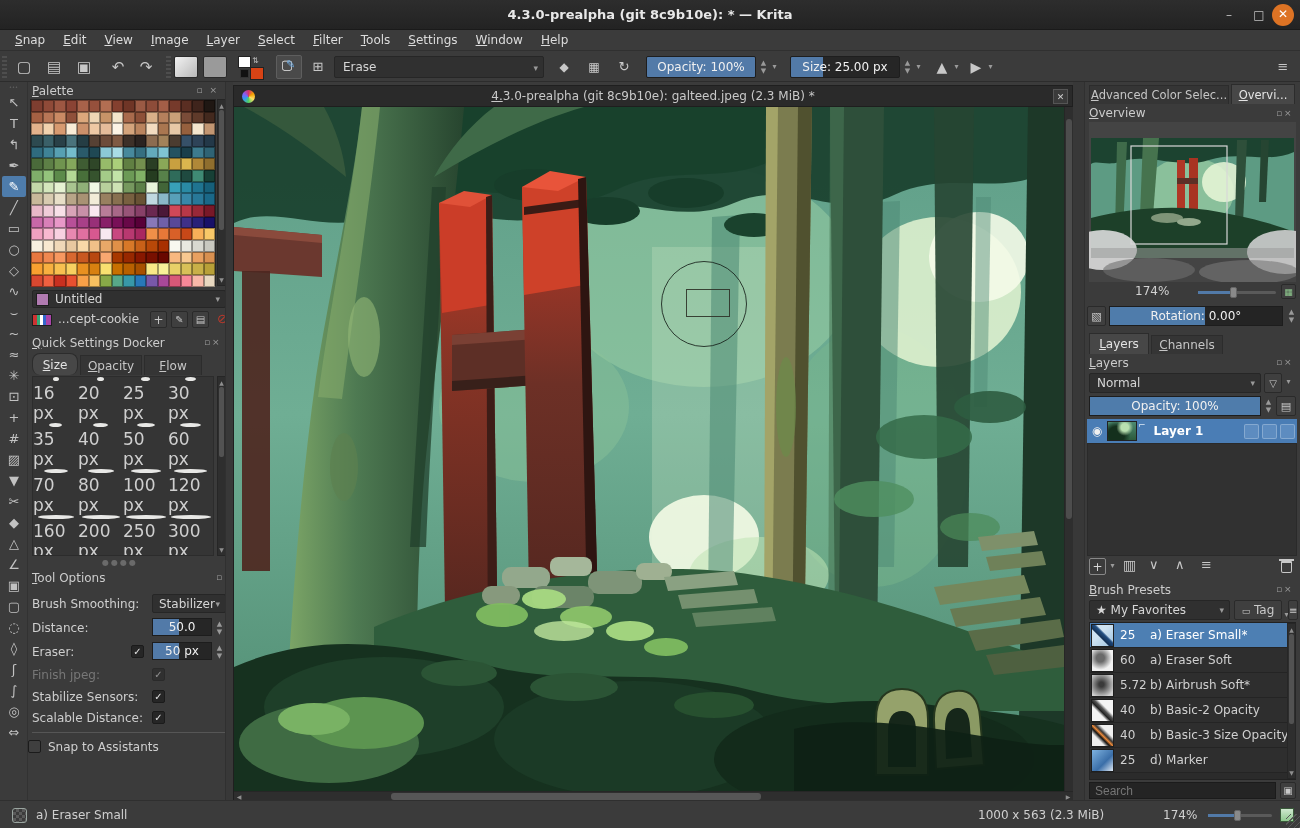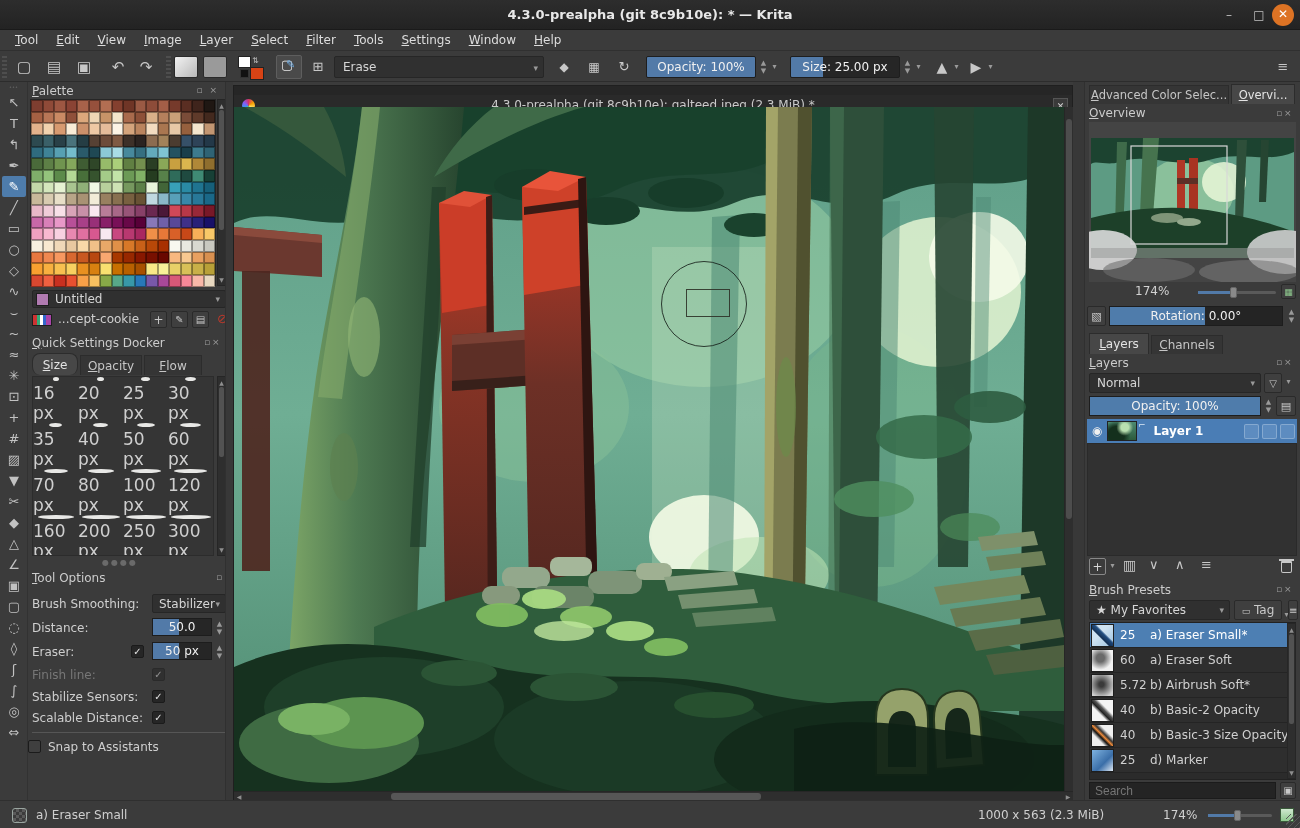--- a/index.html
+++ b/index.html
@@ -61,21 +61,21 @@
 
   
   .to-label { font-size:12px; color:#cfcfcf; }
   .to-label.disabled { color:#777; }
   .spinbox { background:#262626; border:1px solid #1d1d1d; height:18px; overflow:hidden; }
   .spinbox .fill { position:absolute; left:0; top:0; bottom:0; background:#527aa8; }
   .spinbox .lbl { position:absolute; inset:0; text-align:center; line-height:17px; color:#f0f0f0; font-size:12px; }
 
   
   #subwin { left:233px; top:85px; width:840px; height:715px; background:#262626; border:1px solid #1f1f1f; }
-  #subwin-titlebar { left:0; top:0; width:838px; height:21px; background:#2a2a2a; border-bottom:1px solid #1e1e1e;margin-top:9px; }
+  #subwin-titlebar { left:0; top:0; width:838px; height:21px; background:#2a2a2a; border-bottom:1px solid #1e1e1e; }
   #krita-icon { left:8px; top:4px; width:13px; height:13px; border-radius:50%; background:conic-gradient(#d6336c,#f59f00,#ffe066,#51cf66,#339af0,#845ef7,#d6336c); }
   #subwin-title { width:100%; text-align:center; line-height:20px; color:#c9c9c9; font-size:12px; }
   #subwin-close { right:4px; top:3px; width:15px; height:15px; background:#3a3a3a; border:1px solid #555; color:#cfcfcf; font-size:9px; line-height:14px; text-align:center; }
   #canvas-vp { left:0; top:21px; width:830px; height:684px; overflow:hidden; background:#16301f; }
   #cursor-circle { border:1.3px solid rgba(22,32,26,.85); border-radius:50%; }
   #cursor-rect { border:1.2px solid rgba(45,50,40,.9); }
   #canvas-vsb { left:830px; top:21px; width:9px; height:684px; background:#2e2e2e; border-left:1px solid #262626; }
   #canvas-hsb { left:0; top:705px; width:839px; height:10px; background:#2e2e2e; border-top:1px solid #262626; }
   .hsb-arr { top:0; width:10px; height:9px; color:#8e8e8e; font-size:6px; text-align:center; line-height:9px; }
 
@@ -123,21 +123,21 @@
 <body>
 
 <div class="abs" id="titlebar">
   <div class="abs" id="win-title">4.3.0-prealpha (git 8c9b10e): * — Krita</div>
   <div class="abs winbtn" style="left:1218px;">–</div>
   <div class="abs winbtn" style="left:1248px;">□</div>
   <div class="abs" id="btn-close" style="left:1272px;">✕</div>
 </div>
 
 <div class="abs" id="menubar">
-    <div class="menu-item mn">Tool</div>
+    <div class="menu-item mn">Snap</div>
     <div class="menu-item mn">Edit</div>
     <div class="menu-item mn">View</div>
     <div class="menu-item mn">Image</div>
     <div class="menu-item mn">Layer</div>
     <div class="menu-item mn">Select</div>
     <div class="menu-item mn">Filter</div>
     <div class="menu-item mn">Tools</div>
     <div class="menu-item mn">Settings</div>
     <div class="menu-item mn">Window</div>
     <div class="menu-item mn">Help</div>
@@ -610,21 +610,21 @@
 <span class="abs to-label" style="left:32px;top:645px;">Eraser:</span>
 <div class="abs checkbox" style="left:131px;top:645px;">✓</div>
 <div class="abs spinbox" style="left:152px;top:642px;width:60px;">
   <div class="fill" style="width:45%;"></div>
   <div class="lbl">50 px</div>
 </div>
 <div class="abs spin2" style="left:213px;top:642px;height:18px;">
     <span>▲</span>
     <span>▼</span>
   </div>
-<span class="abs to-label disabled" style="left:32px;top:668px;">Finish line:</span>
+<span class="abs to-label disabled" style="left:32px;top:668px;">Finish jpeg:</span>
 <div class="abs checkbox" style="left:152px;top:668px;opacity:.5;">✓</div>
 <span class="abs to-label" style="left:32px;top:690px;">Stabilize Sensors:</span>
 <div class="abs checkbox" style="left:152px;top:690px;">✓</div>
 <span class="abs to-label" style="left:32px;top:711px;">Scalable Distance:</span>
 <div class="abs checkbox" style="left:152px;top:711px;">✓</div>
 <div class="abs" style="left:32px;top:732px;width:194px;height:1px;background:#565656;"></div>
 <div class="abs checkbox" style="left:28px;top:740px;background:#3f3f3f;"></div>
 <span class="abs to-label" style="left:48px;top:740px;">Snap to Assistants</span>
 
 <div class="abs" style="left:225px;top:82px;width:8px;height:718px;background:#383838;border-left:1px solid #303030;"></div>

